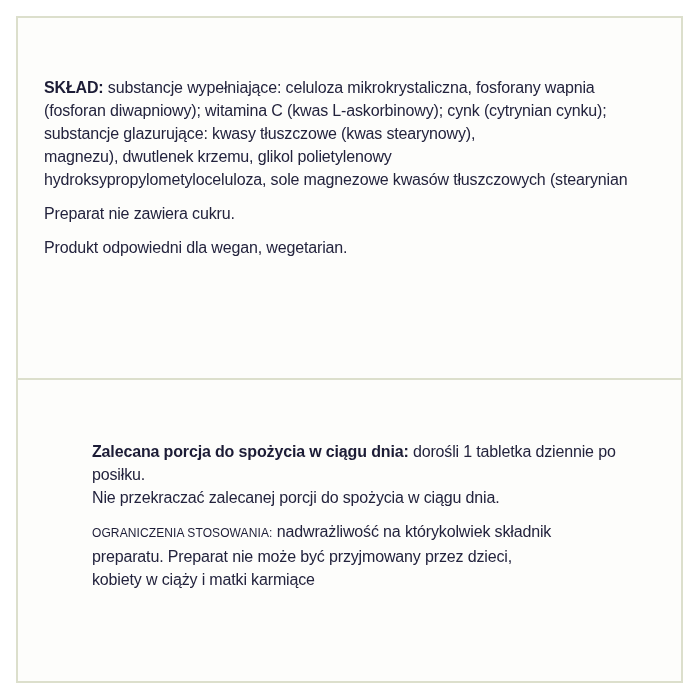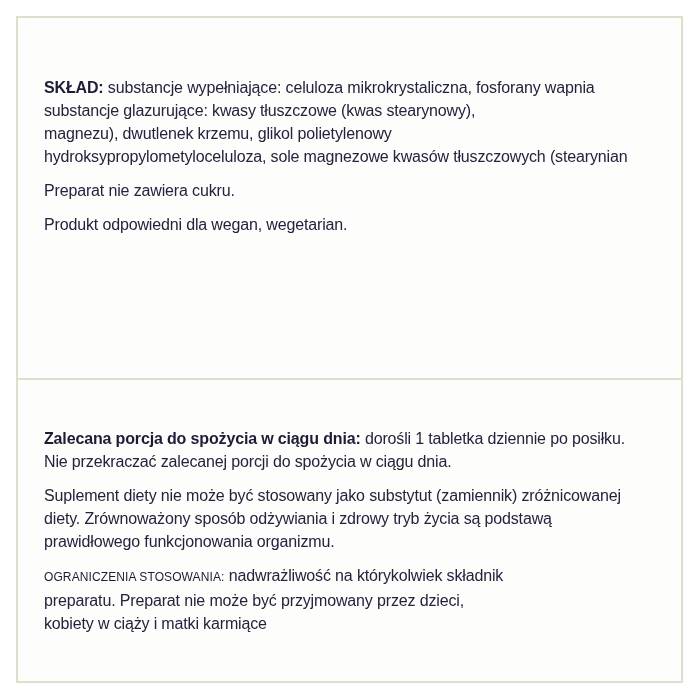--- a/index.html
+++ b/index.html
@@ -32,23 +32,24 @@
       box-sizing: border-box;
       padding: 0 26px 0 26px;
     }
     .panel-top {
       top: 0;
       height: 362px;
       border-bottom: 2px solid #dcdfcc;
       padding-top: 58px;
     }
     .panel-bottom {
-      top: 371px;
+      top: 384px;
       bottom: 0;
       padding-top: 38px;
+      margin-left: 48px;
     }
     .para {
       margin: 0 0 11px 0;
       font-size: 16px;
       line-height: 23px;
       letter-spacing: -0.15px;
       color: #23233d;
     }
     .label {
       font-weight: bold;
@@ -62,38 +63,34 @@
     .line { display: block; }
   </style>
 </head>
 <body>
 
 <div class="frame">
 
   <div class="panel panel-top">
     <p class="para">
       <span class="label">SKŁAD:</span><span> substancje wypełniające: celuloza mikrokrystaliczna, fosforany wapnia</span>
+      <span class="line">(fosforan diwapniowy); witamina C (kwas L-askorbinowy); cynk (cytrynian cynku);</span>
       <span class="line">substancje glazurujące: kwasy tłuszczowe (kwas stearynowy),</span>
       <span class="line">magnezu), dwutlenek krzemu, glikol polietylenowy</span>
       <span class="line">hydroksypropylometyloceluloza, sole magnezowe kwasów tłuszczowych (stearynian</span>
     </p>
     <p class="para">Preparat nie zawiera cukru.</p>
     <p class="para">Produkt odpowiedni dla wegan, wegetarian.</p>
   </div>
 
   <div class="panel panel-bottom">
     <p class="para">
       <span class="label">Zalecana porcja do spożycia w ciągu dnia:</span><span> dorośli 1 tabletka dziennie po posiłku.</span>
       <span class="line">Nie przekraczać zalecanej porcji do spożycia w ciągu dnia.</span>
     </p>
     <p class="para">
-      <span class="line">Suplement diety nie może być stosowany jako substytut (zamiennik) zróżnicowanej</span>
-      <span class="line">diety. Zrównoważony sposób odżywiania i zdrowy tryb życia są podstawą</span>
-      <span class="line">prawidłowego funkcjonowania organizmu.</span>
-    </p>
-    <p class="para">
       <span class="label caps">OGRANICZENIA STOSOWANIA:</span><span> nadwrażliwość na którykolwiek składnik</span>
       <span class="line">preparatu. Preparat nie może być przyjmowany przez dzieci,</span>
       <span class="line">kobiety w ciąży i matki karmiące</span>
     </p>
   </div>
 
 </div>
 
 </body></html>

